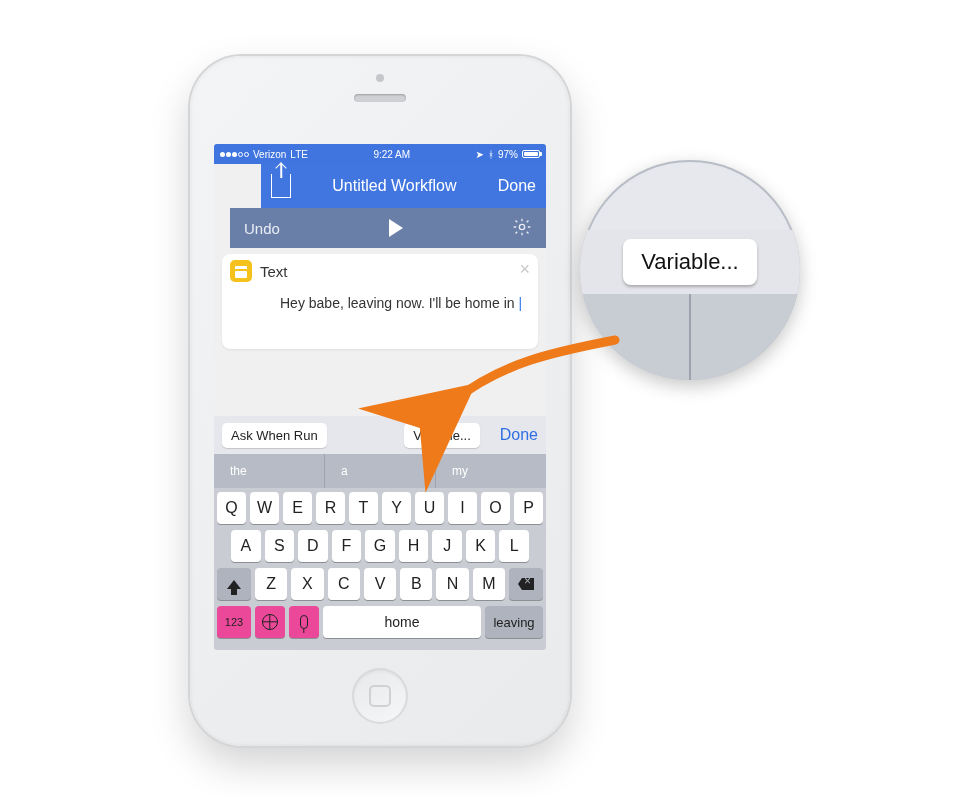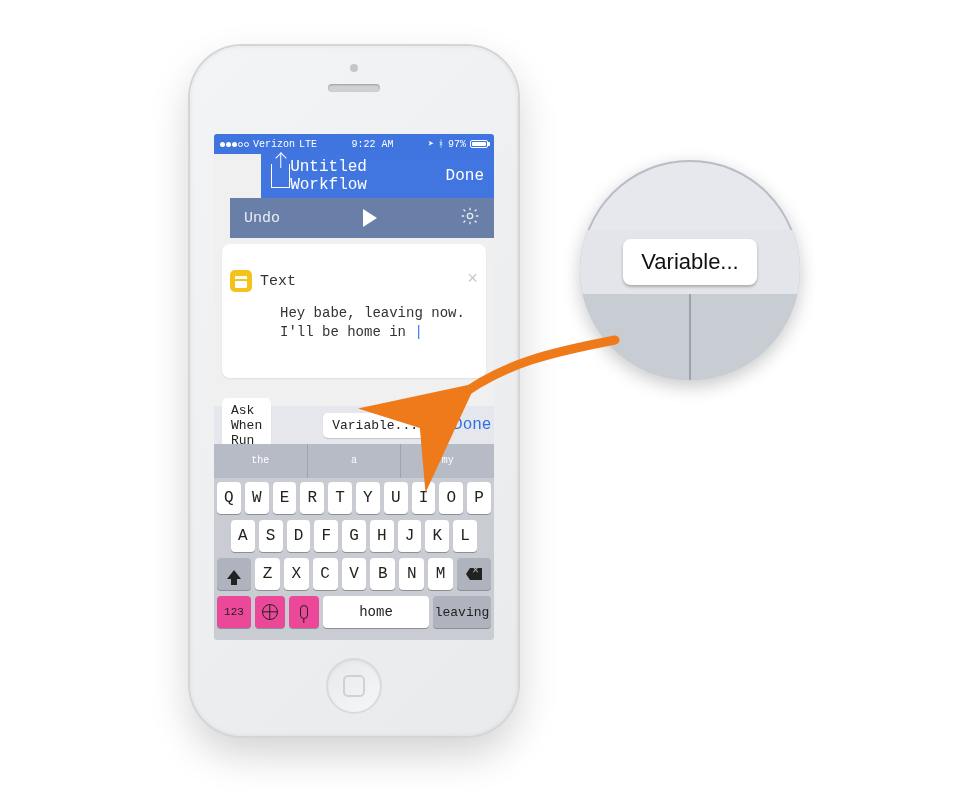--- a/index.html
+++ b/index.html
@@ -9,30 +9,29 @@
     background: #fff;
     font-family: -apple-system, "Helvetica Neue", Helvetica, Arial, sans-serif;
     position: relative;
     overflow: hidden;
   }
 
   
   .phone {
     position: absolute;
     left: 190px;
-    top: 46px;
-    width: 328px;
+    top: 56px;
+    width: 380px;
     height: 690px;
     background: linear-gradient(135deg,#f3f4f5,#e9eaec);
     border-radius: 52px;
     box-shadow:
       0 0 0 2px #d4d5d7,
       0 18px 40px rgba(0,0,0,.18),
       inset 0 0 4px rgba(0,0,0,.08);
-    font-family: Liberation Mono, monospace;
   }
   .speaker {
     position: absolute;
     top: 38px; left: 50%; transform: translateX(-50%);
     width: 52px; height: 8px;
     border-radius: 4px;
     background: #cfd1d4;
     box-shadow: inset 0 1px 2px rgba(0,0,0,.25);
   }
   .cam {
@@ -104,57 +103,58 @@
   .gear-icon svg{width:20px;height:20px;fill:none;stroke:#e8ecf5;stroke-width:1.6}
 
   
   .content{
     position:absolute;left:8px;right:8px;top:110px;
     background:#fff;border-radius:8px;
     box-shadow:0 1px 2px rgba(0,0,0,.08);
     padding-bottom:8px;
   }
   .card-head{
-    display:flex;align-items:center;gap:8px;padding:6px 8px;position:relative;margin-top:20px;
+    display:flex;align-items:center;gap:8px;padding:6px 8px;position:relative;
   }
   .card-icon{
     width:22px;height:22px;border-radius:5px;background:#f5c11b;
     display:flex;align-items:center;justify-content:center;
   }
   .card-icon span{width:12px;height:14px;background:#fff;border-radius:1px;box-shadow:inset 0 2px 0 #f5c11b, inset 0 5px 0 #fff, inset 0 7px 0 #f5c11b, inset 0 10px 0 #fff}
   .card-title{font-size:15px;color:#333}
   .card-close{position:absolute;right:8px;top:6px;color:#c9c9c9;font-size:18px;line-height:1}
   .card-body{
     font-size:14px;color:#333;padding:6px 14px 28px;
     line-height:1.35;
     margin-left:44px;
   }
   .cursor{color:#3478f6}
 
   
   .accessory{
     position:absolute;left:0;right:0;top:272px;height:38px;
     background:#e5e7ec;
-    display:flex;align-items:center;gap:26px;padding:0 8px;
+    display:flex;align-items:center;gap:20px;padding:0 8px;
   }
   .chip{
     background:#fff;border-radius:5px;padding:5px 9px;
     font-size:13px;color:#222;box-shadow:0 1px 1px rgba(0,0,0,.15);
   }
   .acc-grow{flex:1}
   .acc-done{color:#2f6fe4;font-size:16px;font-weight:500}
 
   
   .predict{
     position:absolute;left:0;right:0;top:310px;height:34px;
     background:#b6bbc5;display:flex;
   }
   .predict div{
-    flex:1;text-align:center;line-height:34px;color:#fff;font-size:10px;
+    flex:1;text-align:left;line-height:34px;color:#fff;font-size:12px;
     border-right:1px solid #9ea3ae;
+    margin-left:16px;
   }
   .predict div:last-child{border-right:none}
 
   
   .keyboard{
     position:absolute;left:0;right:0;top:344px;bottom:0;
     background:#c9cdd3;padding:4px 3px 3px;
     display:flex;flex-direction:column;gap:6px;
   }
   .krow{display:flex;gap:4px;justify-content:center}

